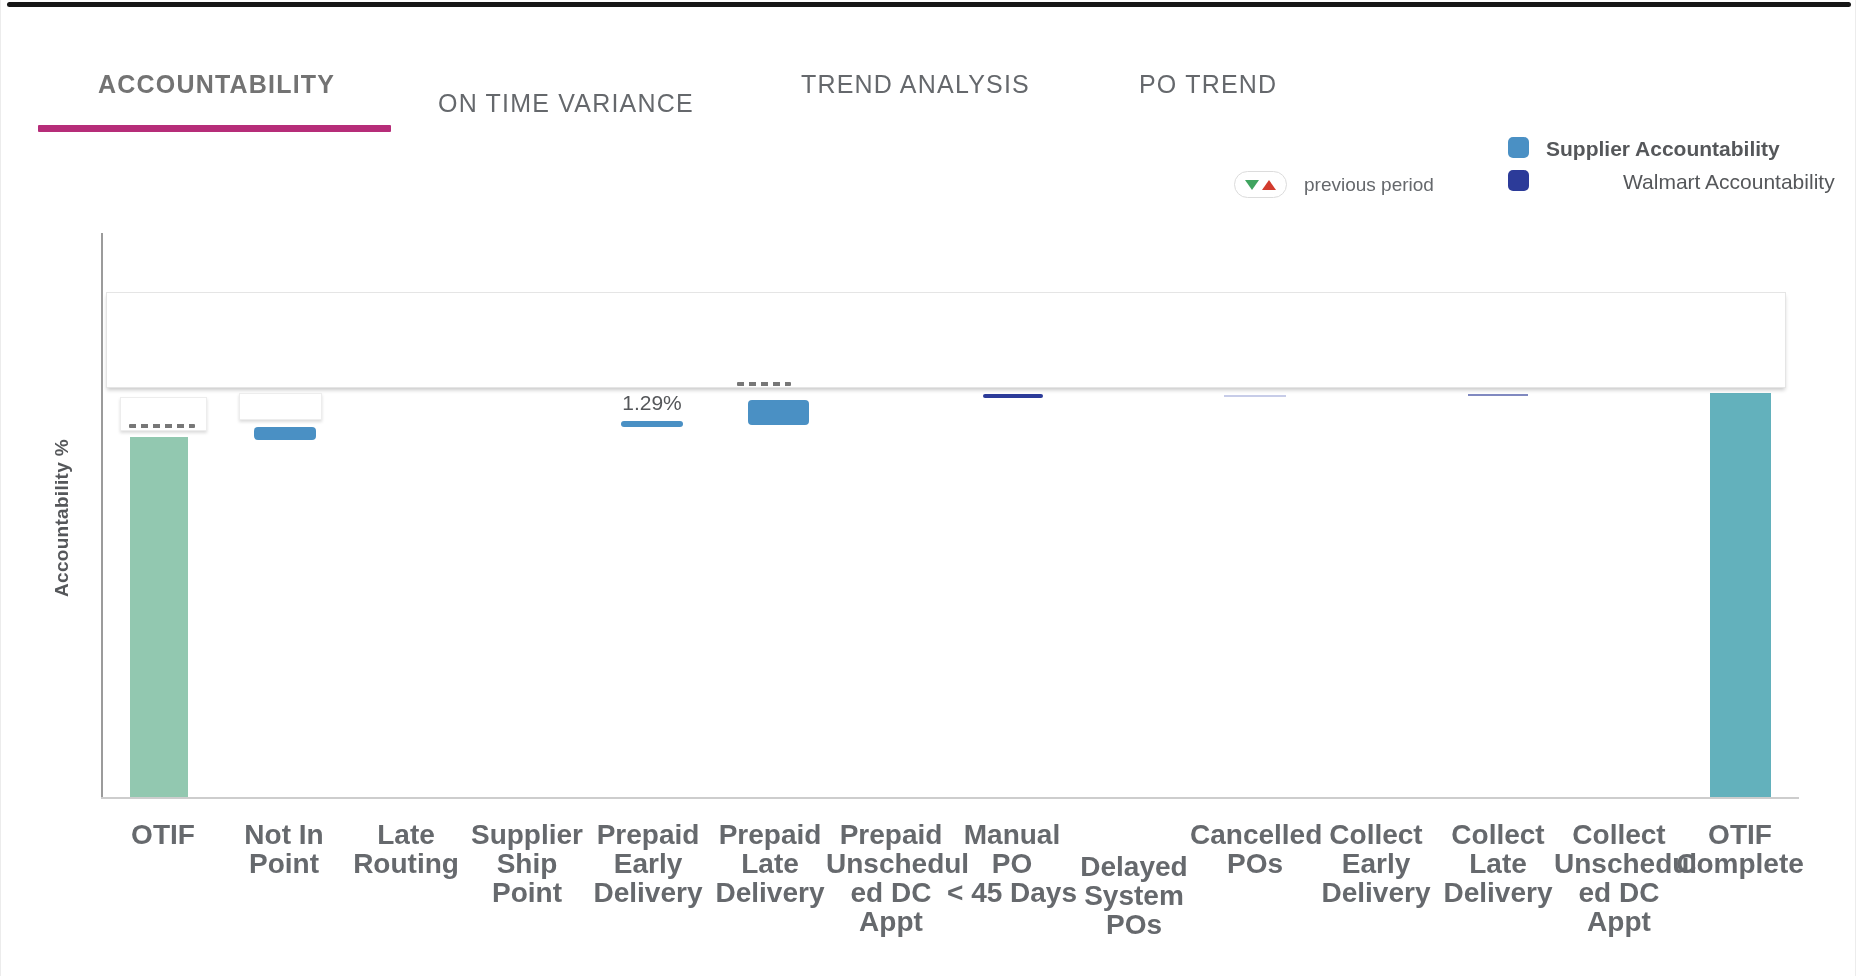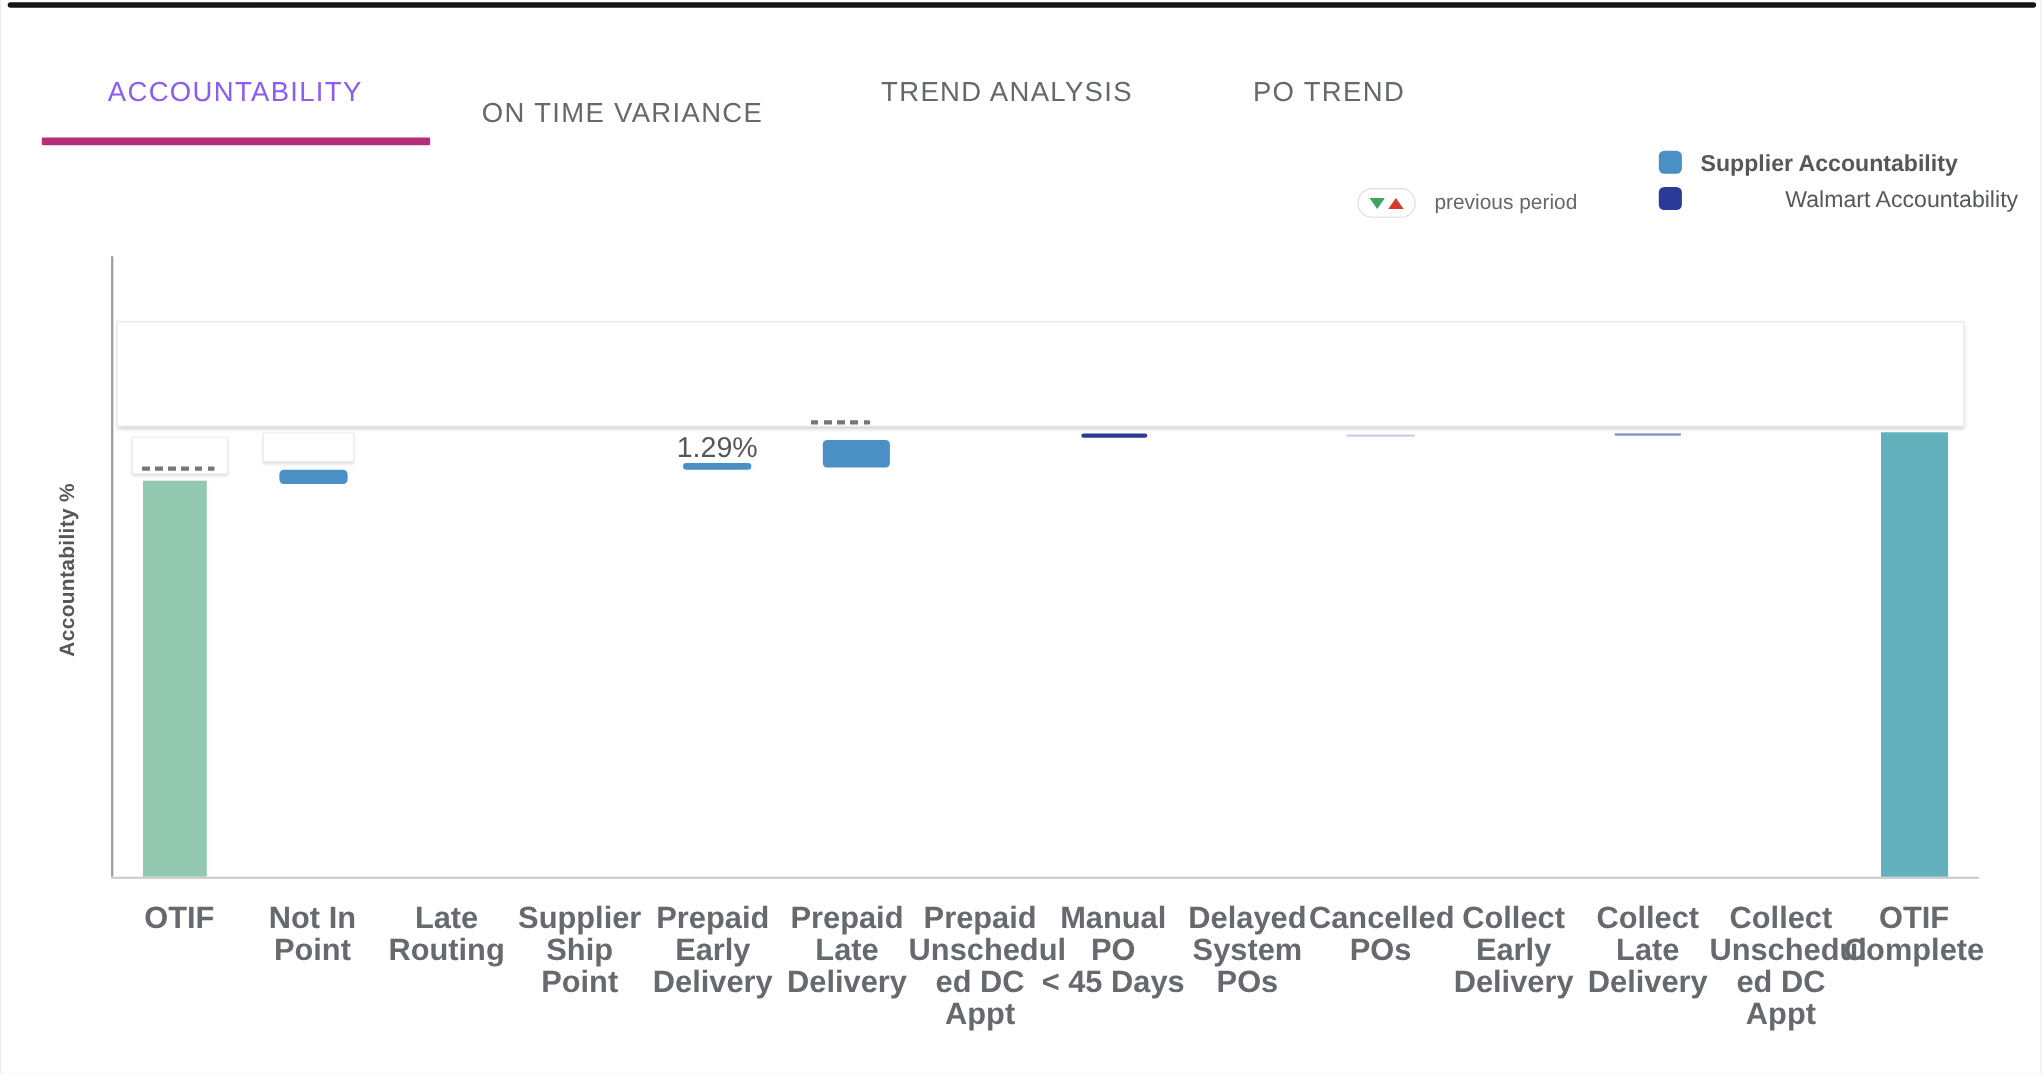--- a/index.html
+++ b/index.html
@@ -6,21 +6,21 @@
   .page{
     position:relative;width:1856px;height:976px;background:#ffffff;
     font-family:"Liberation Sans",sans-serif;overflow:hidden;
     border-left:1px solid #ececec;border-right:1px solid #ececec;box-sizing:border-box;
   }
   .abs{position:absolute;}
   
   .top-bar{left:6px;top:2px;width:1844px;height:5px;background:#161616;border-radius:4px;}
   
   .tab{top:70px;font-size:25px;letter-spacing:1.2px;color:#65686c;font-weight:400;cursor:pointer;white-space:nowrap;}
-  .tab.active{color:#8b5cf6;font-weight:400;}
+  .tab.active{color:#737373;font-weight:700;}
   .tab-underline{left:37px;top:125px;width:353px;height:7px;background:#b62d79;border-radius:1px;}
   
   .pp-pill{left:1233px;top:171px;width:53px;height:27px;border:1px solid #dcdcdc;border-radius:14px;
     background:#fff;display:flex;align-items:center;justify-content:center;gap:3px;box-sizing:border-box;}
   .tri-down{width:0;height:0;border-left:7px solid transparent;border-right:7px solid transparent;border-top:10px solid #3fa45f;}
   .tri-up{width:0;height:0;border-left:7px solid transparent;border-right:7px solid transparent;border-bottom:10px solid #d23b2e;}
   .pp-label{left:1303px;top:174px;font-size:19px;color:#65686c;}
   .lg-swatch{width:21px;height:21px;border-radius:5px;}
   .lg-label{font-size:21px;color:#55575a;}
   .lg-row1{top:137px;font-weight:bold;} .lg-row2{top:170px;}
@@ -30,21 +30,21 @@
   .y-title{left:50px;top:426px;height:185px;writing-mode:vertical-rl;transform:rotate(180deg);
     font-size:19px;font-weight:700;color:#55575a;letter-spacing:.3px;text-align:center;}
   .bar{position:absolute;}
   .overlay-box{left:105px;top:292px;width:1680px;height:96px;background:#fff;border:1px solid #e5e5e5;
     box-shadow:0 3px 4px -1px rgba(0,0,0,.22);box-sizing:border-box;}
   .label-box{background:#fff;border:1px solid #ededed;box-shadow:0 2px 3px rgba(0,0,0,.14);box-sizing:border-box;}
   .smudge{height:4px;border-radius:1px;opacity:.75;
     background:repeating-linear-gradient(90deg,#4a4a4a 0 7px,transparent 7px 12px);}
   .x-label{top:820px;width:130px;text-align:center;font-size:28px;line-height:29px;
     color:#66696d;font-weight:600;white-space:pre-line;}
-  .val-label{font-size:26px;color:#55575a;text-align:center;}
+  .val-label{font-size:21px;color:#55575a;text-align:center;}
 </style>
 </head>
 <body>
 
 <div class="page">
 
   <div class="abs top-bar"></div>
 
   <div>
     <div class="abs tab active" style="left:97px;">ACCOUNTABILITY</div>
@@ -106,21 +106,21 @@
 Delivery</div>
     <div class="abs x-label" style="left:704px;">Prepaid
 Late
 Delivery</div>
     <div class="abs x-label" style="left:825px;">Prepaid
 Unschedul
 ed DC
 Appt</div>
     <div class="abs x-label" style="left:946px;">Manual PO
 &lt; 45 Days</div>
-    <div class="abs x-label" style="left:1068px;">Delayed
+    <div class="abs x-label" style="left:1068px;margin-top:32px;">Delayed
 System
 POs</div>
     <div class="abs x-label" style="left:1189px;">Cancelled
 POs</div>
     <div class="abs x-label" style="left:1310px;">Collect
 Early
 Delivery</div>
     <div class="abs x-label" style="left:1432px;">Collect
 Late
 Delivery</div>

